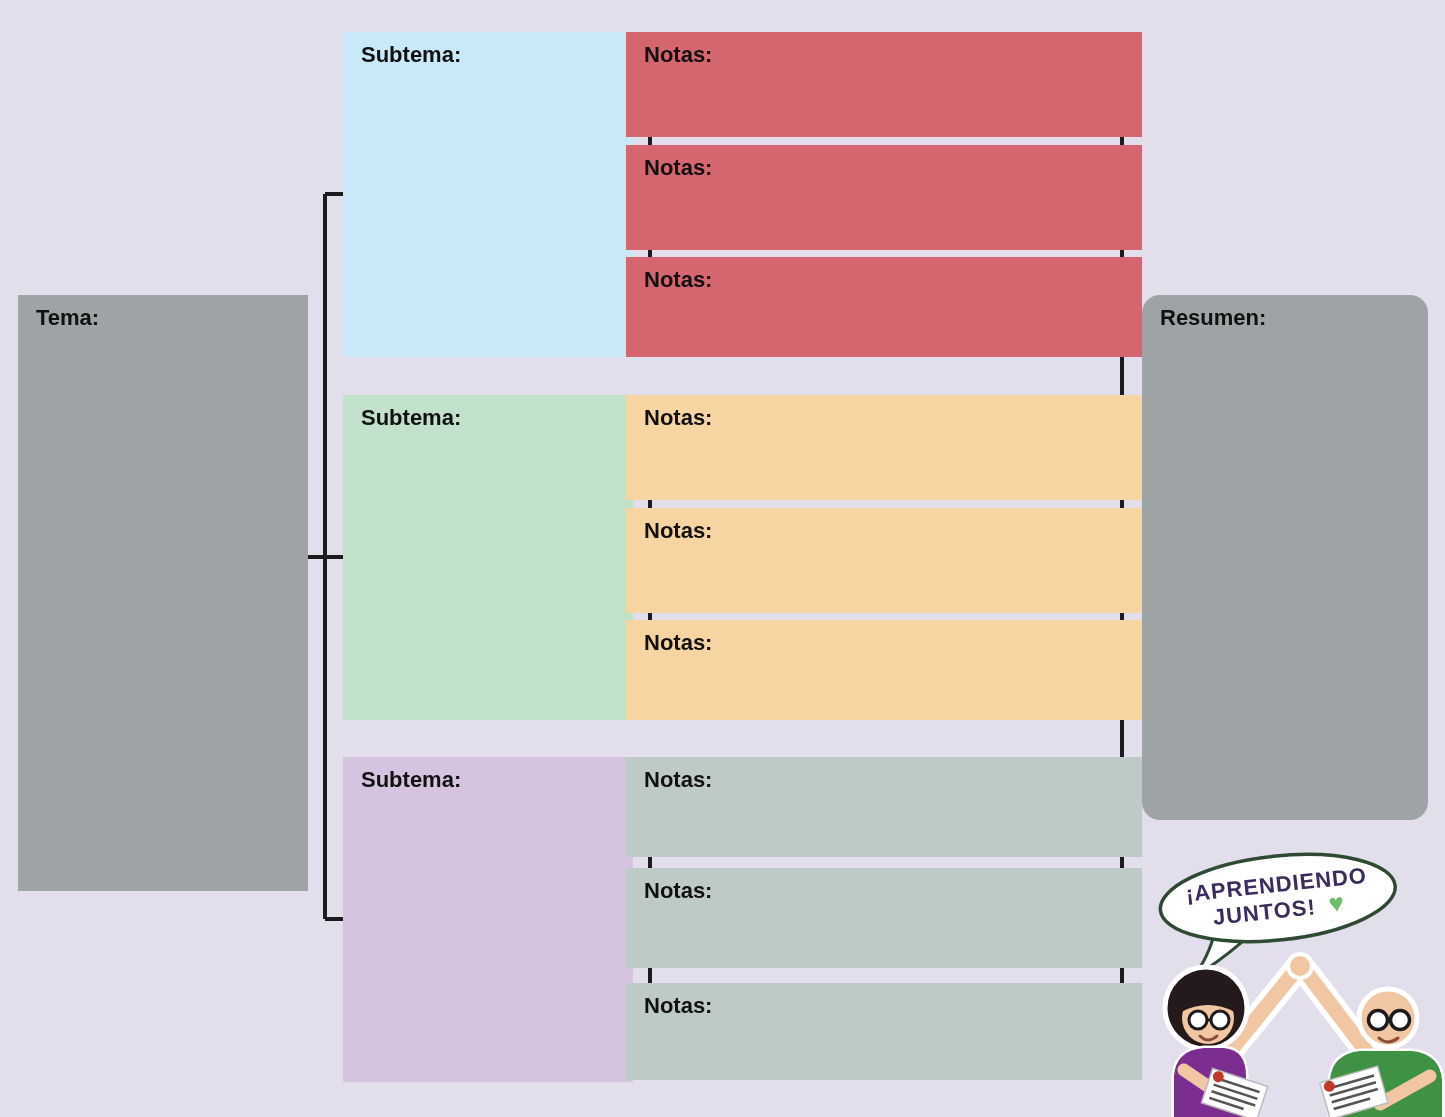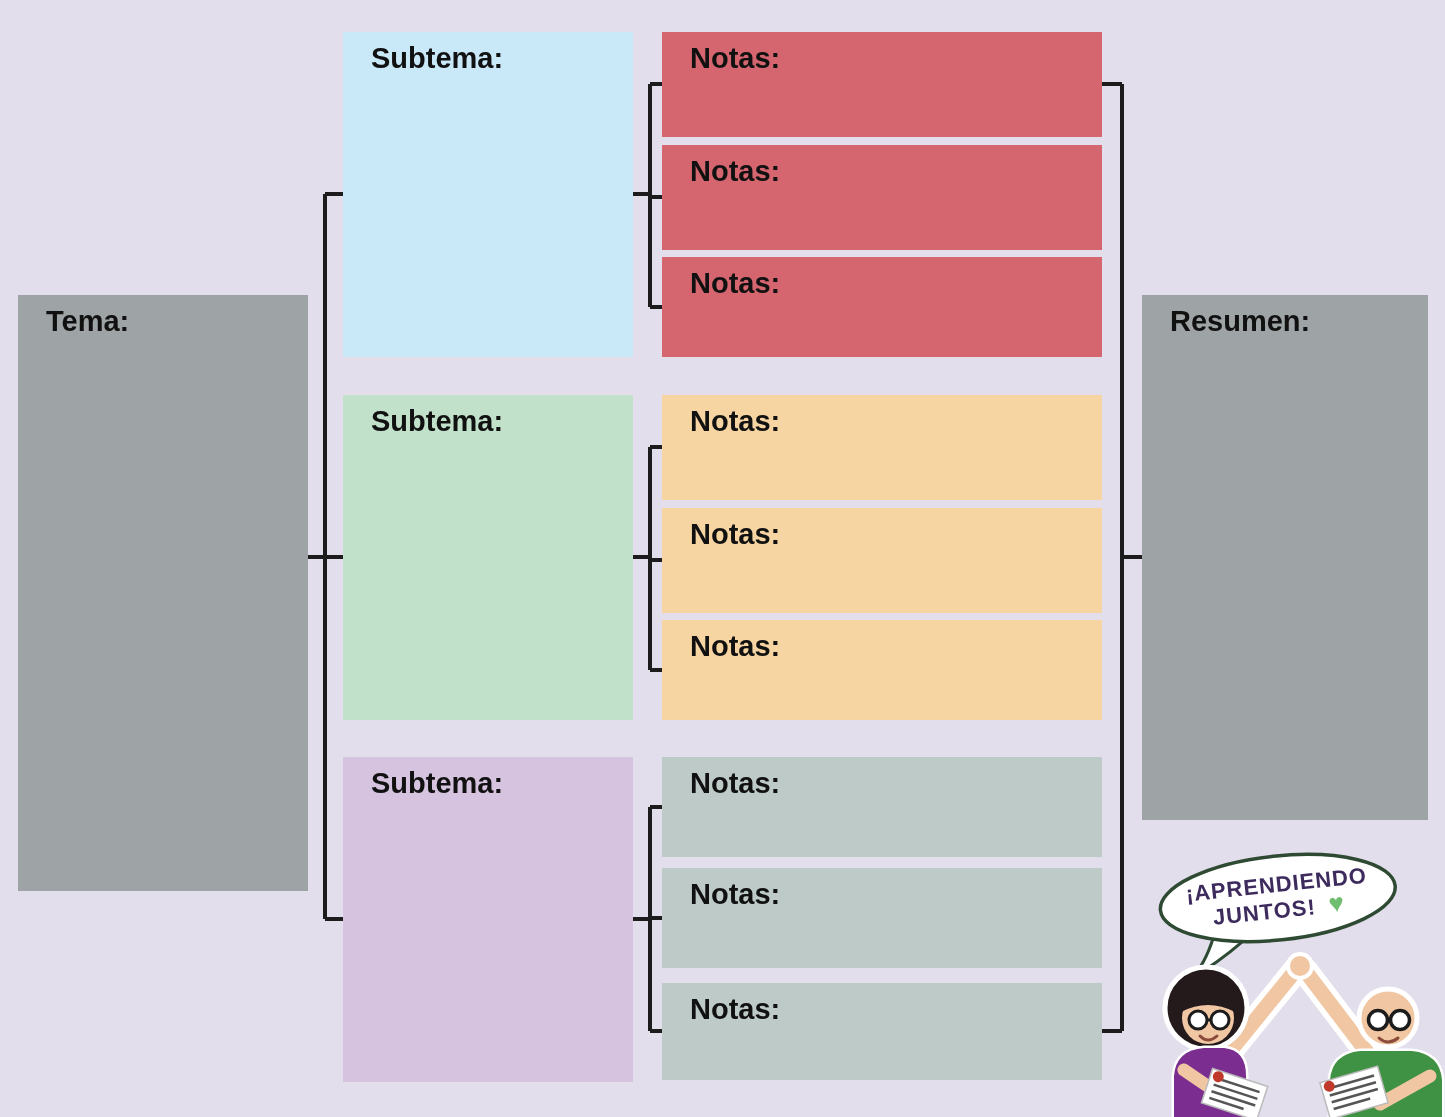--- a/index.html
+++ b/index.html
@@ -16,32 +16,32 @@
   }
   .lines{
     position:absolute;
     left:0;top:0;
     width:1445px;height:1117px;
     pointer-events:none;
   }
   .box{
     position:absolute;
     box-sizing:border-box;
-    padding:10px 28px;
+    padding:10px 18px;
     font-weight:bold;
-    font-size:29px;
+    font-size:22px;
     color:#111111;
   }
   .tema{left:18px;top:295px;width:290px;height:596px;background:#9EA4A6;}
-  .resumen{left:1142px;top:295px;width:286px;height:525px;background:#9EA4A6;}
+  .resumen{left:1142px;top:295px;width:286px;height:525px;background:#9EA4A6;border-radius:18px;}
   .sub{left:343px;width:290px;height:325px;}
   .sub1{top:32px;background:#C9E9F9;}
   .sub2{top:395px;background:#C1E1CB;}
   .sub3{top:757px;background:#D6C3DF;}
-  .nota{left:662px;width:440px;}
+  .nota{left:626px;width:516px;}
   .nota-red{background:#D5666F;}
   .nota-orange{background:#F6D5A2;}
   .nota-gray{background:#BECAC8;}
   .n1{top:32px;height:105px;}
   .n2{top:145px;height:105px;}
   .n3{top:257px;height:100px;}
   .n4{top:395px;height:105px;}
   .n5{top:508px;height:105px;}
   .n6{top:620px;height:100px;}
   .n7{top:757px;height:100px;}

